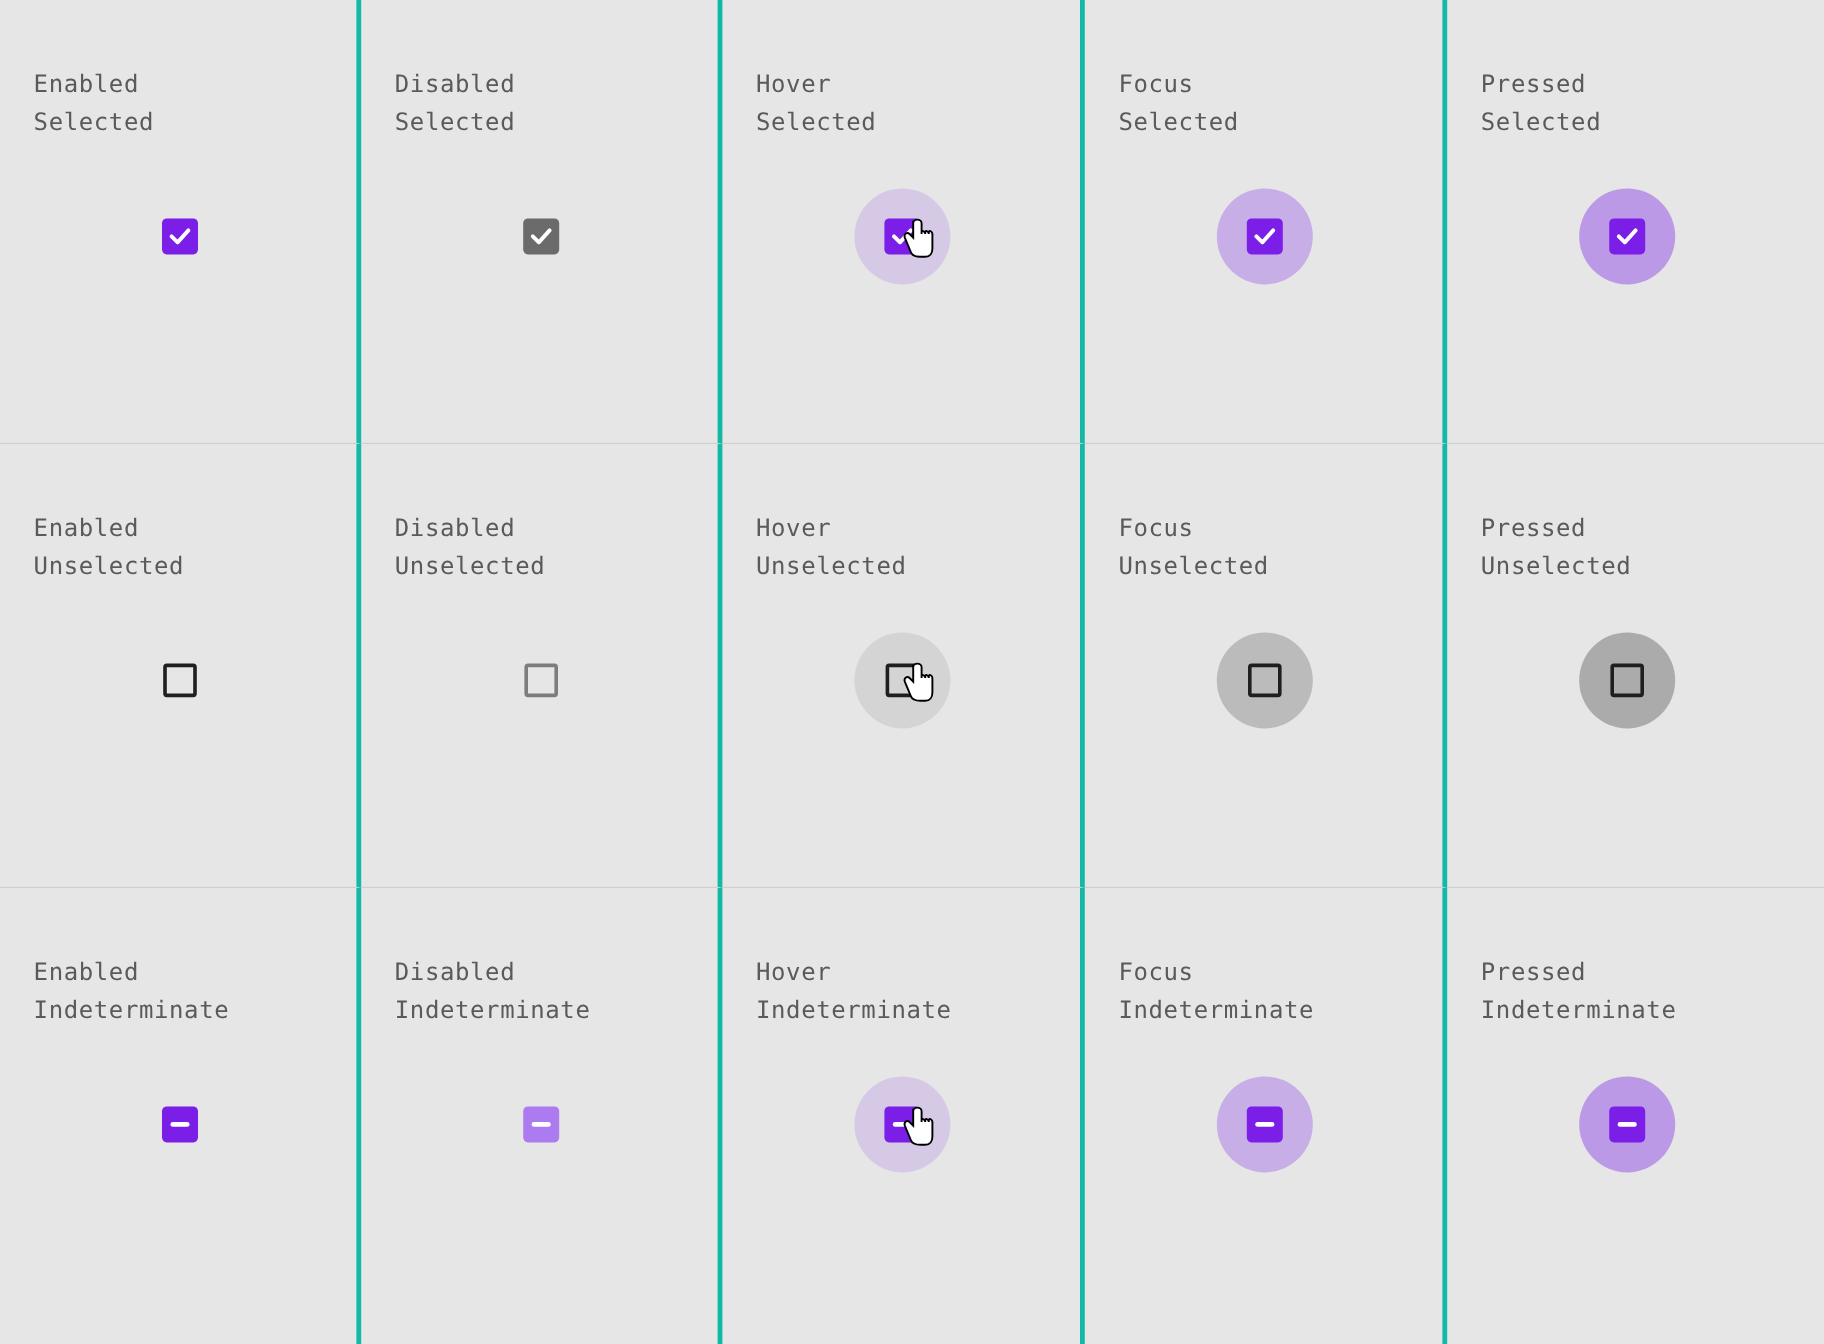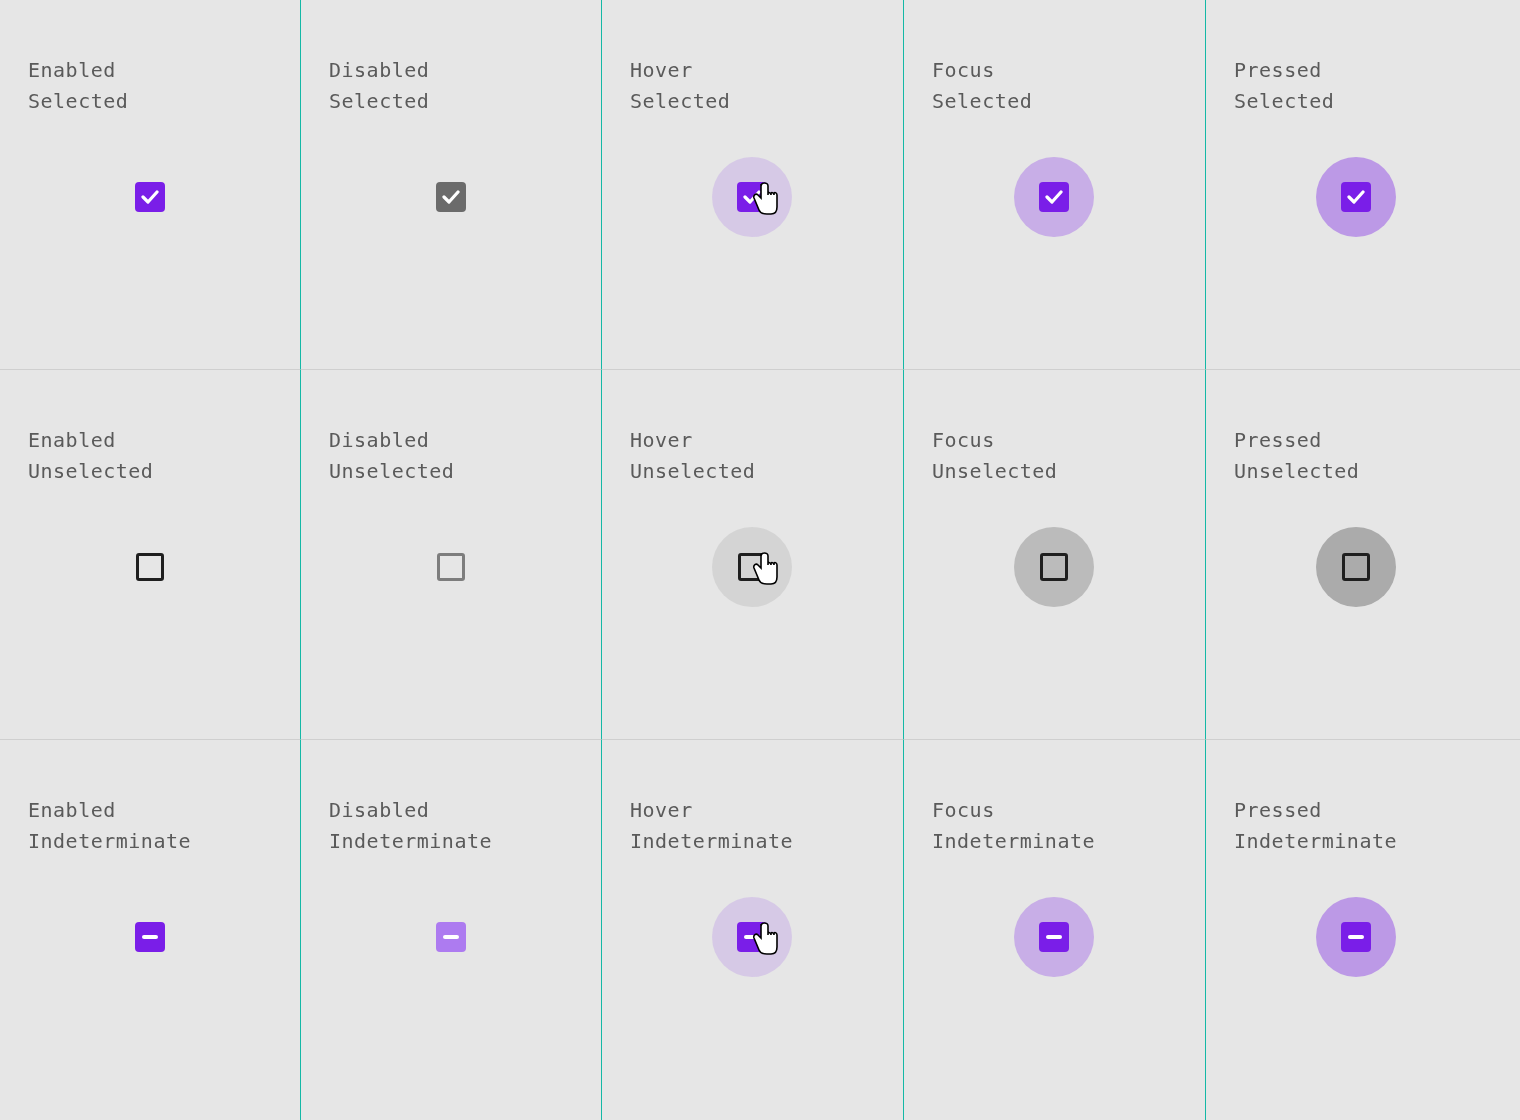--- a/index.html
+++ b/index.html
@@ -13,21 +13,21 @@
     overflow: hidden;
   }
   .grid {
     display: grid;
     grid-template-columns: 301px 301px 302px 302px 318px;
     grid-template-rows: 370px 370px 385px;
     width: 100%;
     height: 100%;
   }
   .cell {
-    border-right: 1px solid #14b8a6;
+    border-right: 4px solid #14b8a6;
     border-bottom: 1px solid #cfcfcf;
     padding: 24px 28px;
     position: relative;
   }
   .cell:nth-child(5n) { border-right: none; }
   .row3 { border-bottom: none; }
   .label {
     font-size: 20px;
     line-height: 1.55;
     letter-spacing: 0.5px;

